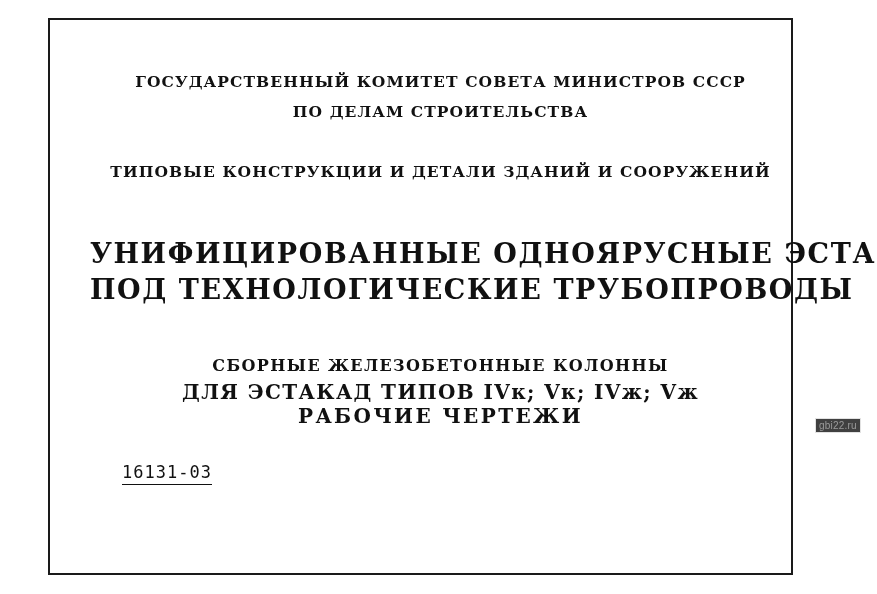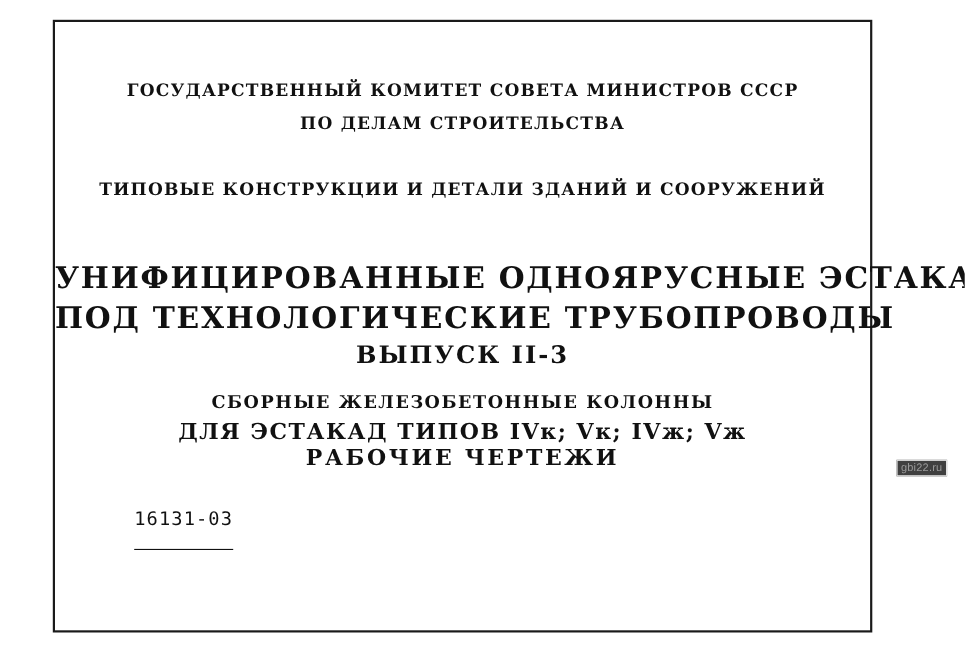--- a/index.html
+++ b/index.html
@@ -37,20 +37,21 @@
     left: 0; top: 0; right: 0; bottom: 0;
     padding: 0;
   }
   .t {
     text-align: center;
     color: #111111;
     font-weight: bold;
     font-family: "DejaVu Serif", serif;
     letter-spacing: 0.5px;
     white-space: nowrap;
+    padding-left: 40px;
   }
   .line-org1 {
     position: absolute;
     left: 0; right: 0;
     top: 52px;
     font-size: 15.5px;
     letter-spacing: 1.1px;
   }
   .line-org2 {
     position: absolute;
@@ -131,21 +132,21 @@
     left: 72px;
     top: 442px;
     color: #111;
     font-family: "DejaVu Sans Mono", monospace;
   }
   .stamp-code {
     font-size: 17px;
     letter-spacing: 1px;
     border-bottom: 1.5px solid #111;
     display: inline-block;
-    padding-bottom: 17px;
+    padding-bottom: 2px;
   }
   .stamp-price {
     font-size: 15.5px;
     letter-spacing: 0.6px;
     margin-top: 3px;
   }
   .stamp-hand {
     font-family: "DejaVu Serif", serif;
     font-style: italic;
     font-size: 16px;
@@ -174,21 +175,20 @@
 
       <div class="t line-org1">ГОСУДАРСТВЕННЫЙ КОМИТЕТ СОВЕТА МИНИСТРОВ СССР</div>
       <div class="t line-org2">ПО ДЕЛАМ СТРОИТЕЛЬСТВА</div>
 
       <div class="t line-subject">ТИПОВЫЕ КОНСТРУКЦИИ И ДЕТАЛИ ЗДАНИЙ И СООРУЖЕНИЙ</div>
 
 
       <div class="t line-title1">УНИФИЦИРОВАННЫЕ ОДНОЯРУСНЫЕ ЭСТАКАДЫ</div>
       <div class="t line-title2">ПОД ТЕХНОЛОГИЧЕСКИЕ ТРУБОПРОВОДЫ</div>
 
-      <div class="t line-issue">ВЫПУСК II-3</div>
 
       <div class="t line-sub1">СБОРНЫЕ ЖЕЛЕЗОБЕТОННЫЕ КОЛОННЫ</div>
 
       <div class="t line-sub2">
         <span>ДЛЯ ЭСТАКАД ТИПОВ</span>
         <span class="types tp">IVк; Vк; IVж; Vж</span>
       </div>
 
       <div class="t line-sub3">РАБОЧИЕ ЧЕРТЕЖИ</div>
 

